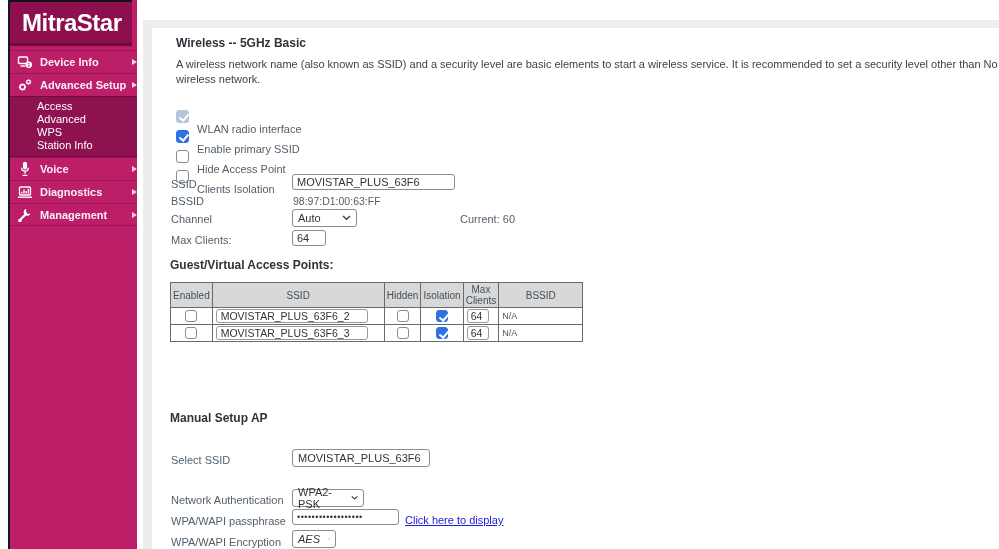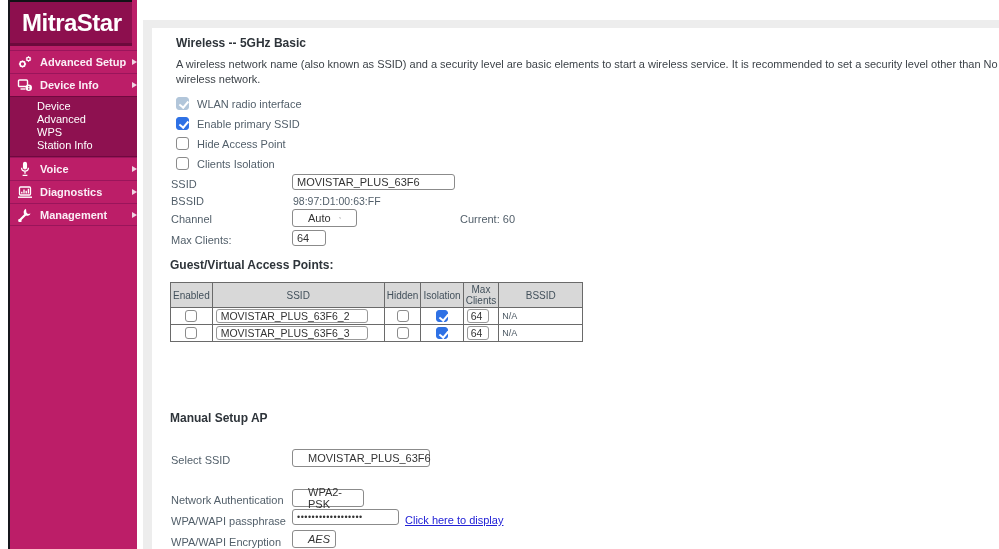--- a/index.html
+++ b/index.html
@@ -32,21 +32,21 @@
   .main { position:absolute; left:137px; top:0; right:0; bottom:0; background:#fff; }
   .panel { position:absolute; left:6px; top:20px; right:0; bottom:0; background:#ededed; }
   .card { position:absolute; left:15px; top:28px; right:0; bottom:0; background:#fff; }
 
   .h1 { position:absolute; left:24px; top:8px; font-size:12px; font-weight:bold; color:#2e343a; }
   .h2 { position:absolute; font-size:12px; font-weight:bold; color:#2e343a; }
   .desc { position:absolute; left:24px; top:29px; font-size:11px; color:#3d4349; line-height:15px; }
   .desc div { white-space:nowrap; }
 
   .cbrow { position:absolute; left:24px; display:flex; align-items:center; gap:8px; }
-  .cbrow .cblabel { font-size:11px; color:#525f6a; }
+  .cbrow .cblabel { font-size:11px; color:#525f6a;margin-top:26px; }
 
   .cb { width:13px; height:13px; border:1px solid #8b8b8b; border-radius:3px; background:#fff;
         position:relative; display:inline-block; flex:0 0 13px; cursor:pointer; }
   .cb[data-state="checked"] { background:#2e71e5; border-color:#2e71e5; }
   .cb[data-state="checked"]::after,
   .cb[data-state="checked-disabled"]::after {
         content:""; position:absolute; left:4px; top:1px; width:3.5px; height:7px;
         border:solid #fff; border-width:0 2px 2px 0; transform:rotate(40deg); }
   .cb[data-state="checked-disabled"] { background:#b2c6da; border-color:#b2c6da; }
   .cb[data-state="unchecked-disabled"] { background:#f2f2f2; border-color:#cccccc; }
@@ -55,21 +55,21 @@
   .cb.small[data-state="checked-disabled"]::after { left:3.5px; top:0.5px; }
 
   .flabel { position:absolute; left:19px; font-size:11px; color:#525f6a; }
   .fvalue { position:absolute; font-size:10.5px; color:#525f6a; }
 
   .inp { position:absolute; border:1px solid #8b8b8b; border-radius:3px; font-size:11px;
          height:16px; padding:0 4px; color:#333; background:#fff;
          font-family:"Liberation Sans", sans-serif; }
 
   .sel { position:absolute; display:flex; align-items:center; border:1px solid #8b8b8b;
-         border-radius:3px; background:#fff; font-size:11px; color:#333; padding:0 15px;
+         border-radius:3px; background:#fff; font-size:11px; color:#333; padding:0 5px;
          height:18px; cursor:pointer; }
   .sel .seltext { margin-right:auto; }
   .sel svg { margin-left:8px; }
 
   .current { position:absolute; font-size:11px; color:#525f6a; }
 
   .gtable { position:absolute; left:18px; top:254px; border-collapse:collapse;
             font-size:10px; color:#3f4a54;border-radius:21px; }
   .gtable th { background:#d8d8d8; border:1px solid #6a6a6a; font-weight:normal;
                padding:1px 2px; height:24px; font-size:10px; color:#42505b; }
@@ -89,53 +89,53 @@
 <div class="sidebar">
   <div class="logo-box">
     <span class="logo-text">MitraStar</span>
   </div>
   <div class="logo-shadow"></div>
 
   <div class="menu">
 
     <div class="mi">
       <span class="ic">
+        <svg width="16" height="16" viewBox="0 0 16 16">
+            <rect x="1.5" y="3" width="9" height="6.5" rx="1" fill="none" stroke="#fff" stroke-width="1.4"></rect>
+            <path d="M3.5 12h5" stroke="#fff" stroke-width="1.4"></path>
+            <circle cx="11.8" cy="10.8" r="3.2" fill="#fff"></circle>
+            <rect x="11.3" y="9" width="1" height="1" fill="#8d0f4e"></rect>
+            <rect x="11.3" y="10.6" width="1" height="2.2" fill="#8d0f4e"></rect>
+          </svg>
+      </span>
+      <span class="lbl">Device Info</span>
+      <span class="arr"></span>
+    </div>
+
+    <div class="mi">
+      <span class="ic">
         <svg width="16" height="16" viewBox="0 0 16 16" stroke="#fff" fill="none">
             <g stroke-width="1.5">
               <path d="M5.5 6.4v7.2M1.9 10h7.2M3 7.5l5 5M3 12.5l5-5"></path>
               <circle cx="5.5" cy="10" r="2.4" fill="#bc1e68"></circle>
             </g>
             <g stroke-width="1.2">
               <path d="M11.5 2.3v5.4M8.8 5h5.4M9.6 3.1l3.8 3.8M9.6 6.9l3.8-3.8"></path>
               <circle cx="11.5" cy="5" r="1.7" fill="#bc1e68"></circle>
             </g>
           </svg>
       </span>
       <span class="lbl">Advanced Setup</span>
       <span class="arr"></span>
     </div>
 
-    <div class="mi">
-      <span class="ic">
-        <svg width="16" height="16" viewBox="0 0 16 16">
-            <rect x="1.5" y="3" width="9" height="6.5" rx="1" fill="none" stroke="#fff" stroke-width="1.4"></rect>
-            <path d="M3.5 12h5" stroke="#fff" stroke-width="1.4"></path>
-            <circle cx="11.8" cy="10.8" r="3.2" fill="#fff"></circle>
-            <rect x="11.3" y="9" width="1" height="1" fill="#8d0f4e"></rect>
-            <rect x="11.3" y="10.6" width="1" height="2.2" fill="#8d0f4e"></rect>
-          </svg>
-      </span>
-      <span class="lbl">Device Info</span>
-      <span class="arr"></span>
-    </div>
-
 
 
     <div class="submenu">
-      <div class="smi">Device</div>
+      <div class="smi">Access</div>
       <div class="smi">Advanced</div>
       <div class="smi">WPS</div>
       <div class="smi">Station Info</div>
     </div>
 
     <div class="mi">
       <span class="ic">
         <svg width="16" height="16" viewBox="0 0 16 16" stroke="#fff" fill="none" stroke-width="1.3">
             <rect x="6.6" y="1.5" width="2.8" height="6.3" rx="1.4" fill="#fff"></rect>
             <path d="M4.6 6.8a3.4 3.4 0 0 0 6.8 0"></path>

